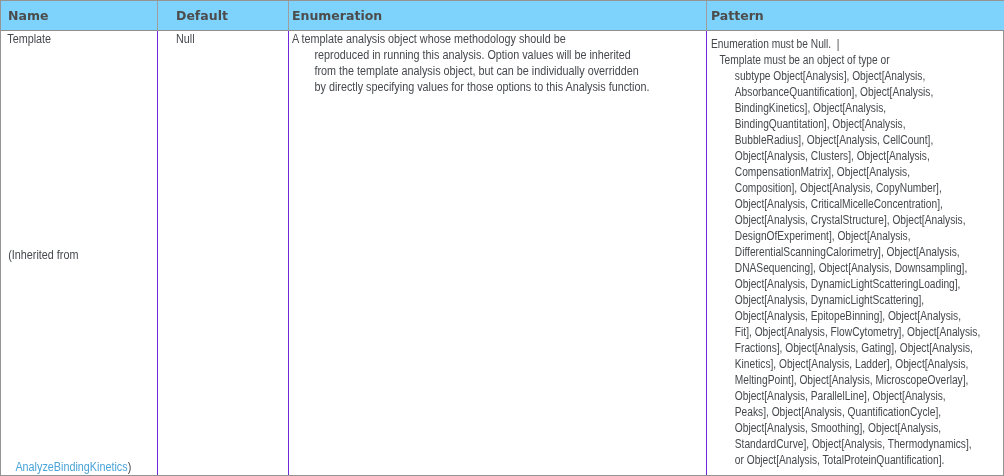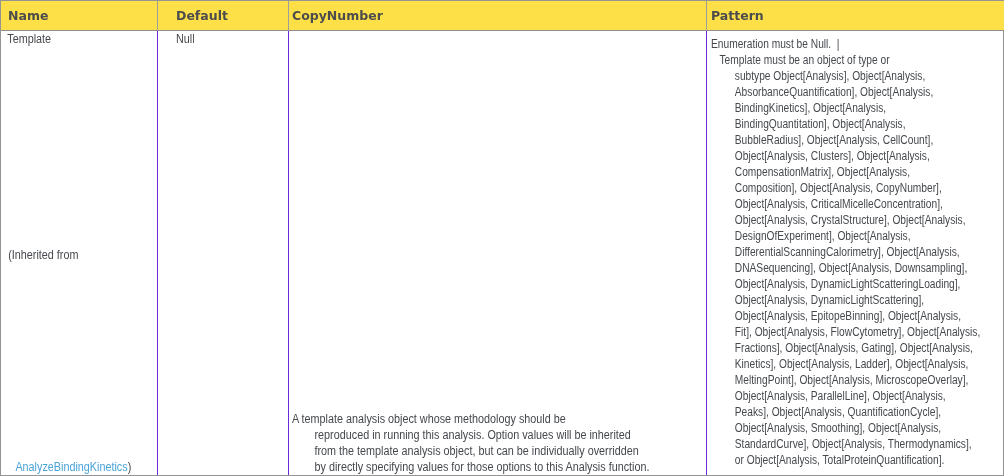--- a/index.html
+++ b/index.html
@@ -9,21 +9,21 @@
     box-sizing:border-box;
     border:1px solid #949494;
     display:grid;
     grid-template-columns:156px 131px 418px 298px;
     grid-template-rows:30px 1fr;
     font-family:"Liberation Sans", sans-serif;
     color:#45484d;
     background:#fff;
   }
   .th {
-    background:#fde047;
+    background:#7dd3fc;
     border-bottom:1px solid #8f8f8f;
     box-sizing:border-box;
     font-family:"DejaVu Sans", sans-serif;
     font-weight:bold;
     font-size:12.5px;
     color:#4c4c4c;
     display:flex; align-items:center;
   }
   .td {
     box-sizing:border-box;
@@ -46,21 +46,21 @@
   .name-cell .line { transform:scaleX(0.9); }
   .nm-title { padding-left:7px; }
   .nm-pre   { padding-left:8px; margin-top:4px; }
   .nm-link  { padding-left:16px; }
 
   
   .default-cell { display:flex; align-items:flex-start; }
   .default-cell .line { transform:scaleX(0.9); }
 
   
-  .desc-cell { display:flex; flex-direction:column; justify-content:flex-end; }
+  .desc-cell { display:flex; flex-direction:column; justify-content:flex-start; }
   .desc-cell .line { transform:scaleX(0.9); }
   .desc-cell .ind1 { padding-left:25px; }
 
   
   .pattern-cell { padding-top:5px; }
   .pattern-cell .line { transform:scaleX(0.85); }
   .pattern-cell .ind1 { padding-left:10px; }
   .pattern-cell .ind2 { padding-left:28px; }
 
   a.link { color:#4aa3d9; text-decoration:none; cursor:pointer; }
@@ -70,21 +70,21 @@
 
 <div class="table">
 
   <div class="th pad-name">
     <span>Name</span>
   </div>
   <div class="th bl pad-def">
     <span>Default</span>
   </div>
   <div class="th bl pad-desc">
-    <span>CopyNumber</span>
+    <span>Enumeration</span>
   </div>
   <div class="th bl pad-pat">
     <span>Pattern</span>
   </div>
 
   <div class="td name-cell">
     <div class="line nm-title">Template</div>
     <div class="line nm-pre">(Inherited from</div>
     <div class="line nm-link"><a class="link">AnalyzeBindingKinetics</a><span>)</span></div>
   </div>

